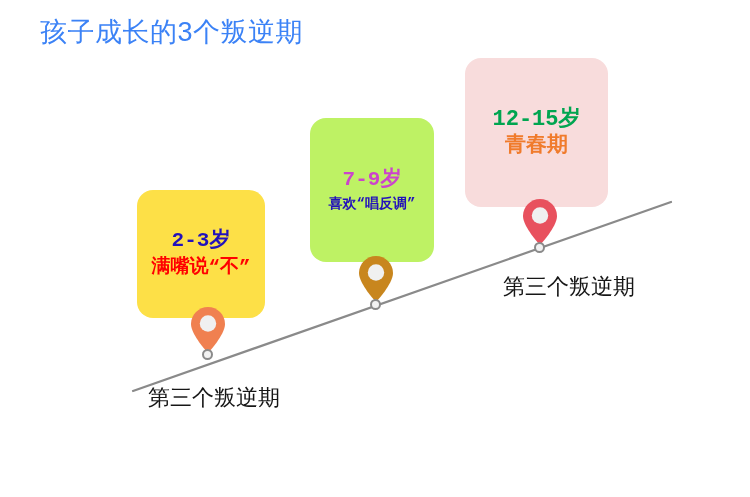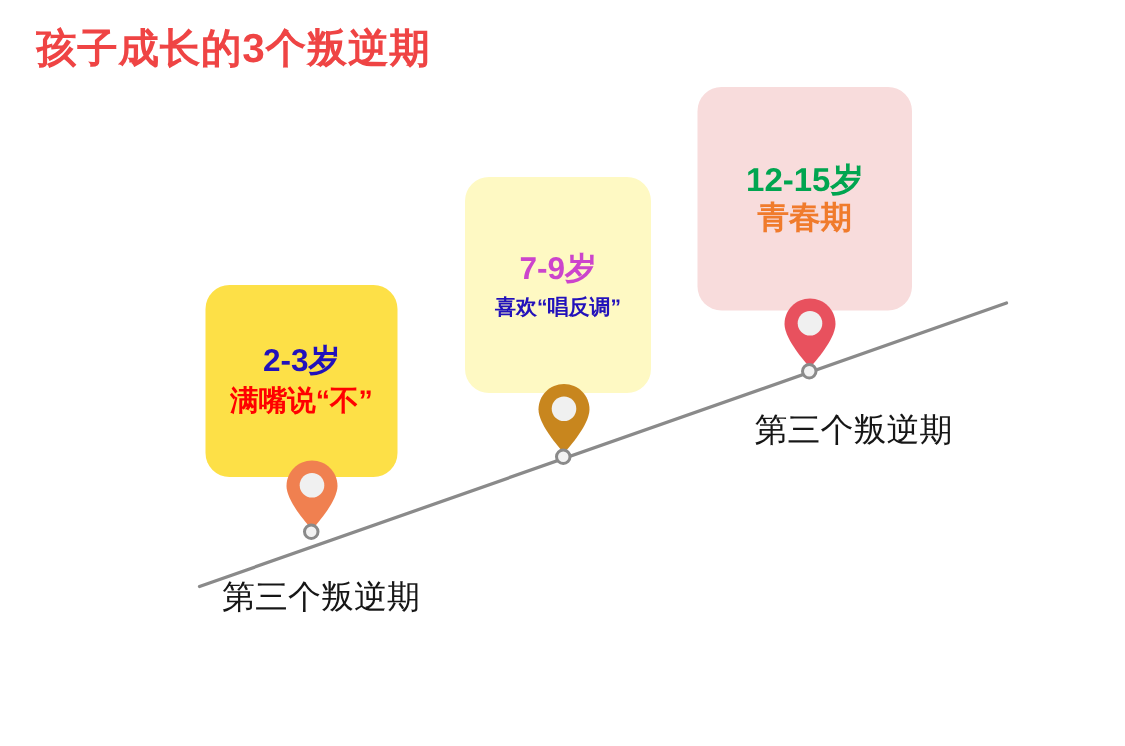--- a/index.html
+++ b/index.html
@@ -14,25 +14,25 @@
     position: relative;
     width: 750px;
     height: 497px;
     background: #ffffff;
     overflow: hidden;
   }
 
   
   .title {
     position: absolute;
-    left: 24px;
+    left: 40px;
     top: 14px;
     font-size: 27px;
-    font-weight: bold;
-    color: #ef4444;
+    font-weight: normal;
+    color: #3b82f6;
     letter-spacing: 0.5px;
     white-space: nowrap;
   }
 
   
   .timeline-svg {
     position: absolute;
     left: 0;
     top: 0;
     width: 750px;
@@ -43,20 +43,21 @@
   .card {
     position: absolute;
     border-radius: 16px;
     box-sizing: border-box;
     display: flex;
     flex-direction: column;
     align-items: center;
     justify-content: center;
     text-align: center;
     padding: 6px 8px;
+    font-family: Liberation Mono, monospace;
   }
   .card-age {
     font-weight: bold;
     line-height: 1.15;
     white-space: nowrap;
   }
   .card-desc {
     font-weight: bold;
     line-height: 1.15;
   }
@@ -69,21 +70,21 @@
     background: #fde047;
   }
   #card-1 .card-age  { font-size: 21px; color: #2211bb; }
   #card-1 .card-desc { font-size: 19px; color: #ff0000; margin-top: 4px; }
 
   #card-2 {
     left: 310px;
     top: 118px;
     width: 124px;
     height: 144px;
-    background: #fef9c3;
+    background: #bef264;
   }
   #card-2 .card-age  { font-size: 21px; color: #cc44cc; }
   #card-2 .card-desc { font-size: 14px; color: #2211bb; margin-top: 4px; width: 92px; }
 
   #card-3 {
     left: 465px;
     top: 58px;
     width: 143px;
     height: 149px;
     background: #f8dcdc;

